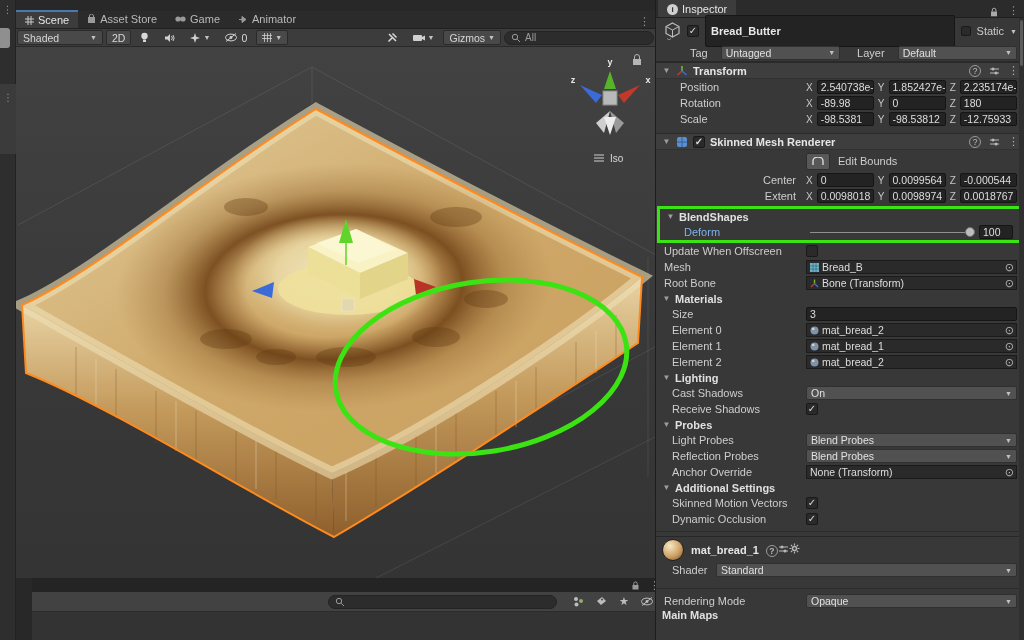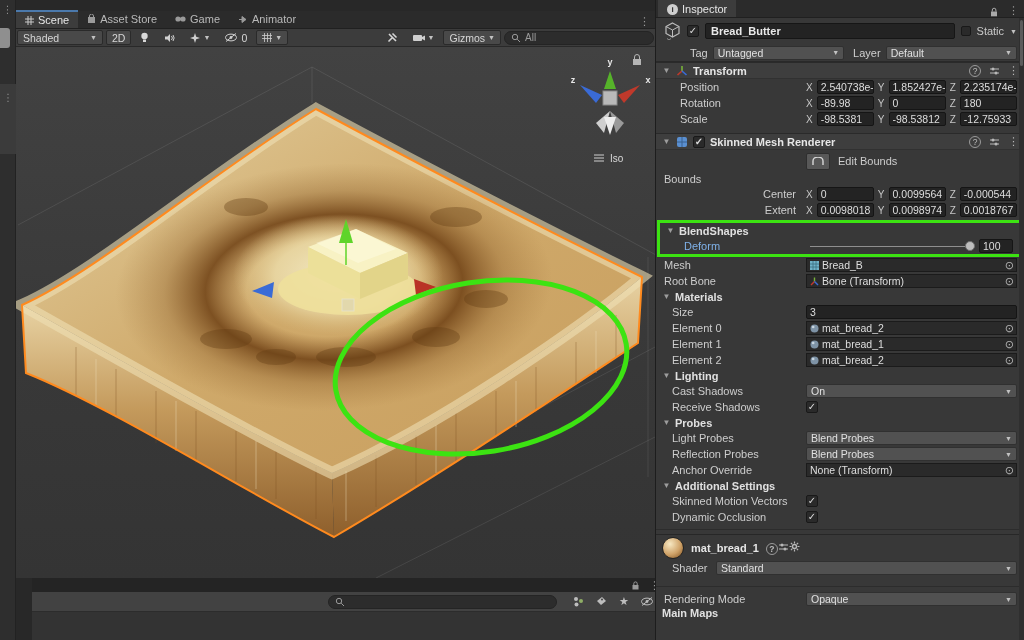--- a/index.html
+++ b/index.html
@@ -38,22 +38,22 @@
   .ibtn{display:inline-flex;align-items:center;gap:2px;color:#bdbdbd;padding:0 3px;}
 
   
   #inspector{position:absolute;left:655px;top:0;width:369px;height:640px;background:#383838;border-left:1px solid #1d1d1d;}
   #inspector .tabbar{padding-left:2px;}
   #insbody{position:absolute;left:0;top:18px;width:369px;height:622px;}
   #scrollbar{position:absolute;right:0;top:18px;width:5px;height:622px;background:#2f2f2f;}
   #scrollbar .thumb{position:absolute;top:2px;left:1px;width:3px;height:46px;background:#5c5c5c;border-radius:2px;}
 
   .hdr1{height:26px;display:flex;align-items:center;gap:6px;padding:0 8px;}
-  .namefield{flex:1;height:16px;background:#232323;border:1px solid #161616;border-radius:2px;display:flex;align-items:center;padding:0 5px;font-weight:bold;color:#e9e9e9;}
-  .hdr2{height:18px;display:flex;align-items:center;gap:5px;padding:0 8px 0 34px;border-bottom:1px solid #292929;}
+  .namefield{flex:1;height:32px;background:#232323;border:1px solid #161616;border-radius:2px;display:flex;align-items:center;padding:0 5px;font-weight:bold;color:#e9e9e9;}
+  .hdr2{height:18px;display:flex;align-items:center;gap:13px;padding:0 8px 0 34px;border-bottom:1px solid #292929;}
   .drop{height:14px;background:#515151;border:1px solid #303030;border-radius:2px;display:flex;align-items:center;padding:0 4px;gap:4px;color:#e0e0e0;font-size:10.5px;flex:1;min-width:0;}
   .drop span.v{flex:1;overflow:hidden;white-space:nowrap;}
   .chead{height:17px;display:flex;align-items:center;gap:5px;background:#3e3e3e;border-top:1px solid #2a2a2a;border-bottom:1px solid #313131;padding:0 6px;font-weight:bold;color:#e6e6e6;}
   .chead .hicons{margin-left:auto;display:flex;gap:8px;align-items:center;color:#b8b8b8;font-weight:normal;}
   .fold{font-size:8px;color:#9d9d9d;width:9px;text-align:center;}
   .row{height:16px;display:flex;align-items:center;color:#cdcdcd;}
   .lbl{flex:0 0 150px;padding-left:24px;white-space:nowrap;overflow:hidden;}
   .lbl.ind0{padding-left:8px;}
   .lbl.ind1{padding-left:16px;}
   .rlbl{flex:0 0 150px;text-align:right;padding-right:10px;}
@@ -508,23 +508,20 @@
         <span class="lbl"></span>
         <div class="vals">
           <span style="width:24px;height:17px;background:#585858;border:1px solid #2e2e2e;border-radius:2px;display:inline-flex;align-items:center;justify-content:center">
               <svg width="12" height="9">
                 <path d="M1 8V4a5 4 0 0 1 10 0v4" fill="none" stroke="#d8d8d8" stroke-width="1.4"></path>
               </svg>
             </span>
           <span style="padding-left:4px">Edit Bounds</span>
         </div>
       </div>
-      <div class="row" style="height:14px">
-          <span class="lbl ind0">Bounds</span>
-        </div>
       <div class="row">
         <span class="rlbl">Center</span>
         <div class="vals">
           <span class="ax">X</span>
             <div class="fld">
               <span>0</span>
             </div>
           <span class="ax">Y</span>
             <div class="fld">
               <span>0.0099564</span>
@@ -565,20 +562,26 @@
                 <div class="track"></div>
                 <div class="knob"></div>
               </div>
             <div class="fld sfld">
                 <span>100</span>
               </div>
           </div>
         </div>
       </div>
 
+      <div class="row">
+        <span class="lbl ind0">Update When Offscreen</span>
+        <div class="vals">
+            <span class="check"></span>
+          </div>
+      </div>
       <div class="row">
         <span class="lbl ind0">Mesh</span>
         <div class="vals">
             <div class="objf">
               <span class="i">
                 <svg width="9" height="9">
                   <rect x="0" y="0" width="9" height="9" fill="#6fb3c8"></rect>
                   <path d="M0 3h9M0 6h9M3 0v9M6 0v9" stroke="#3a6f82" stroke-width="0.8"></path>
                 </svg>
               </span>

